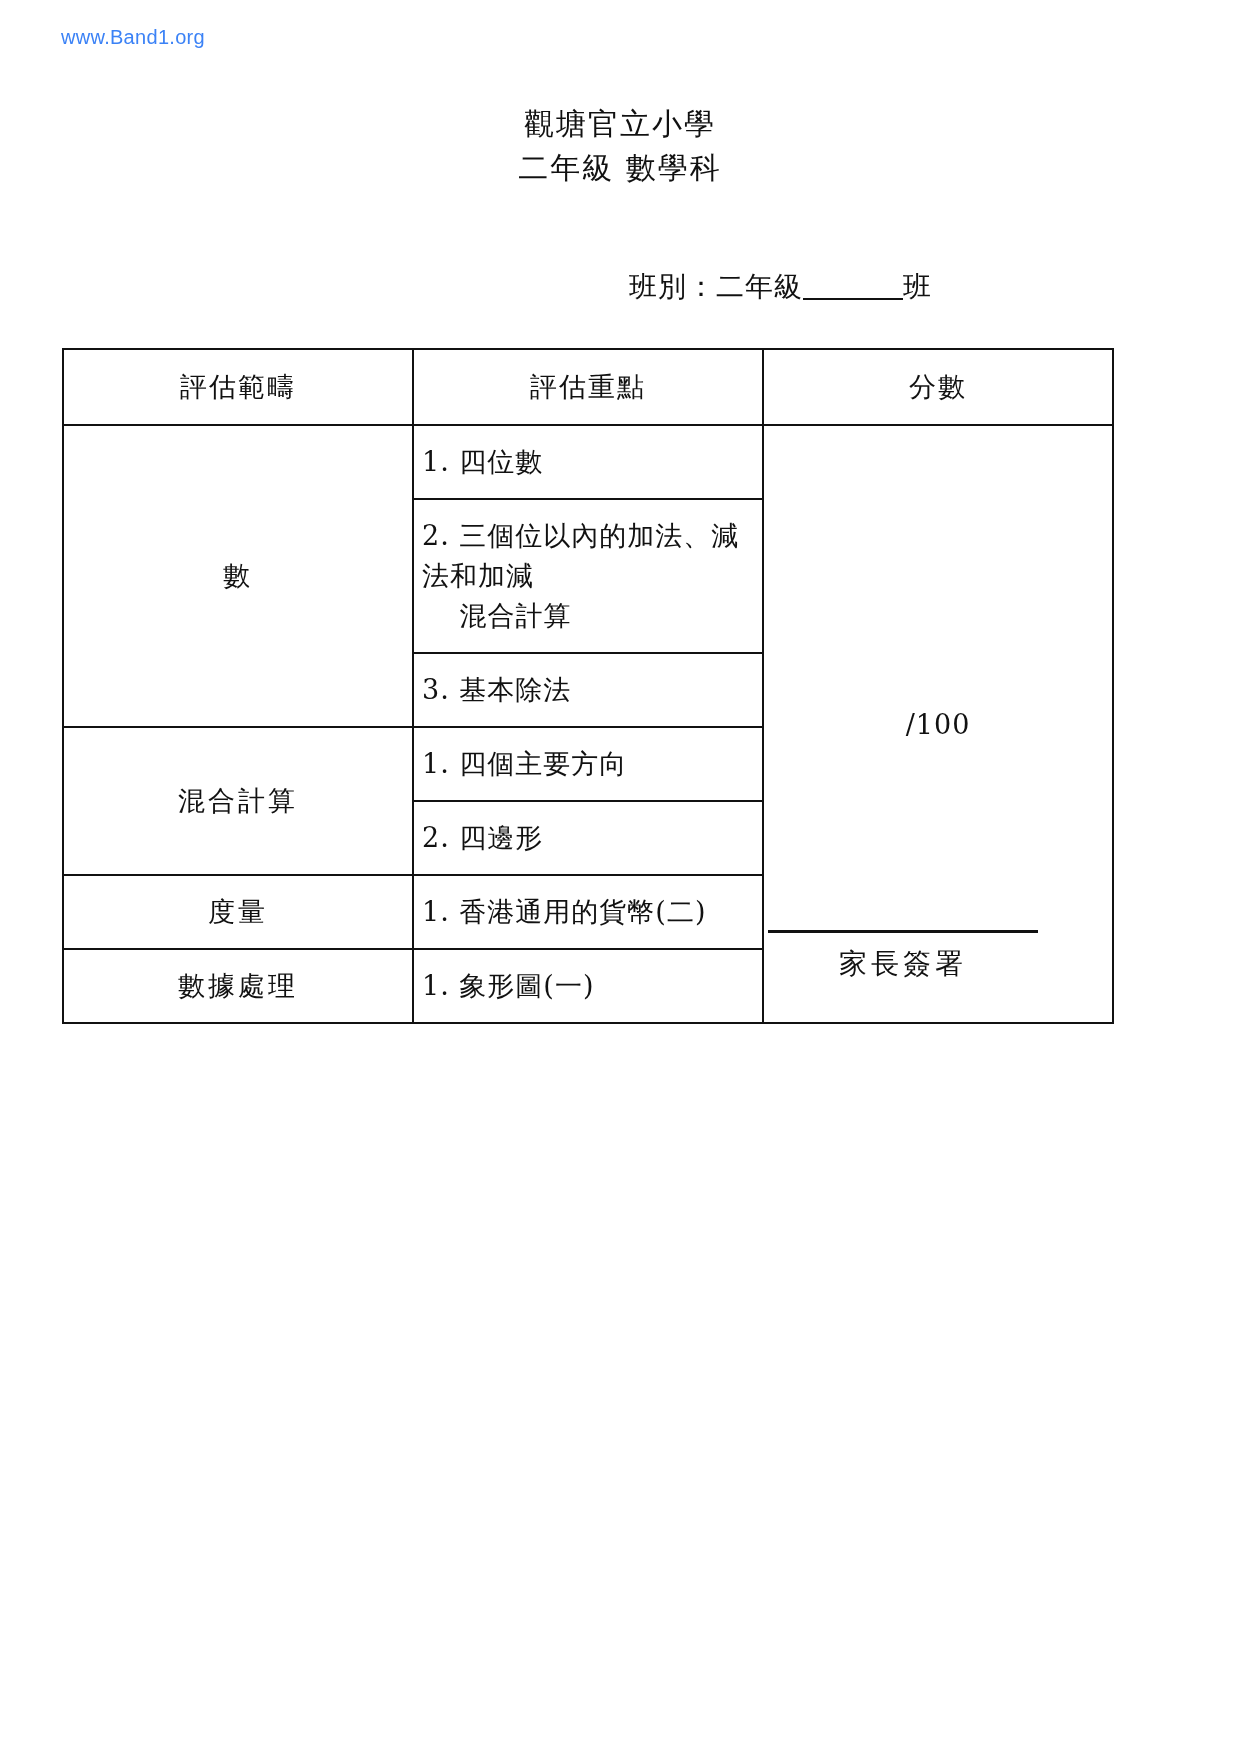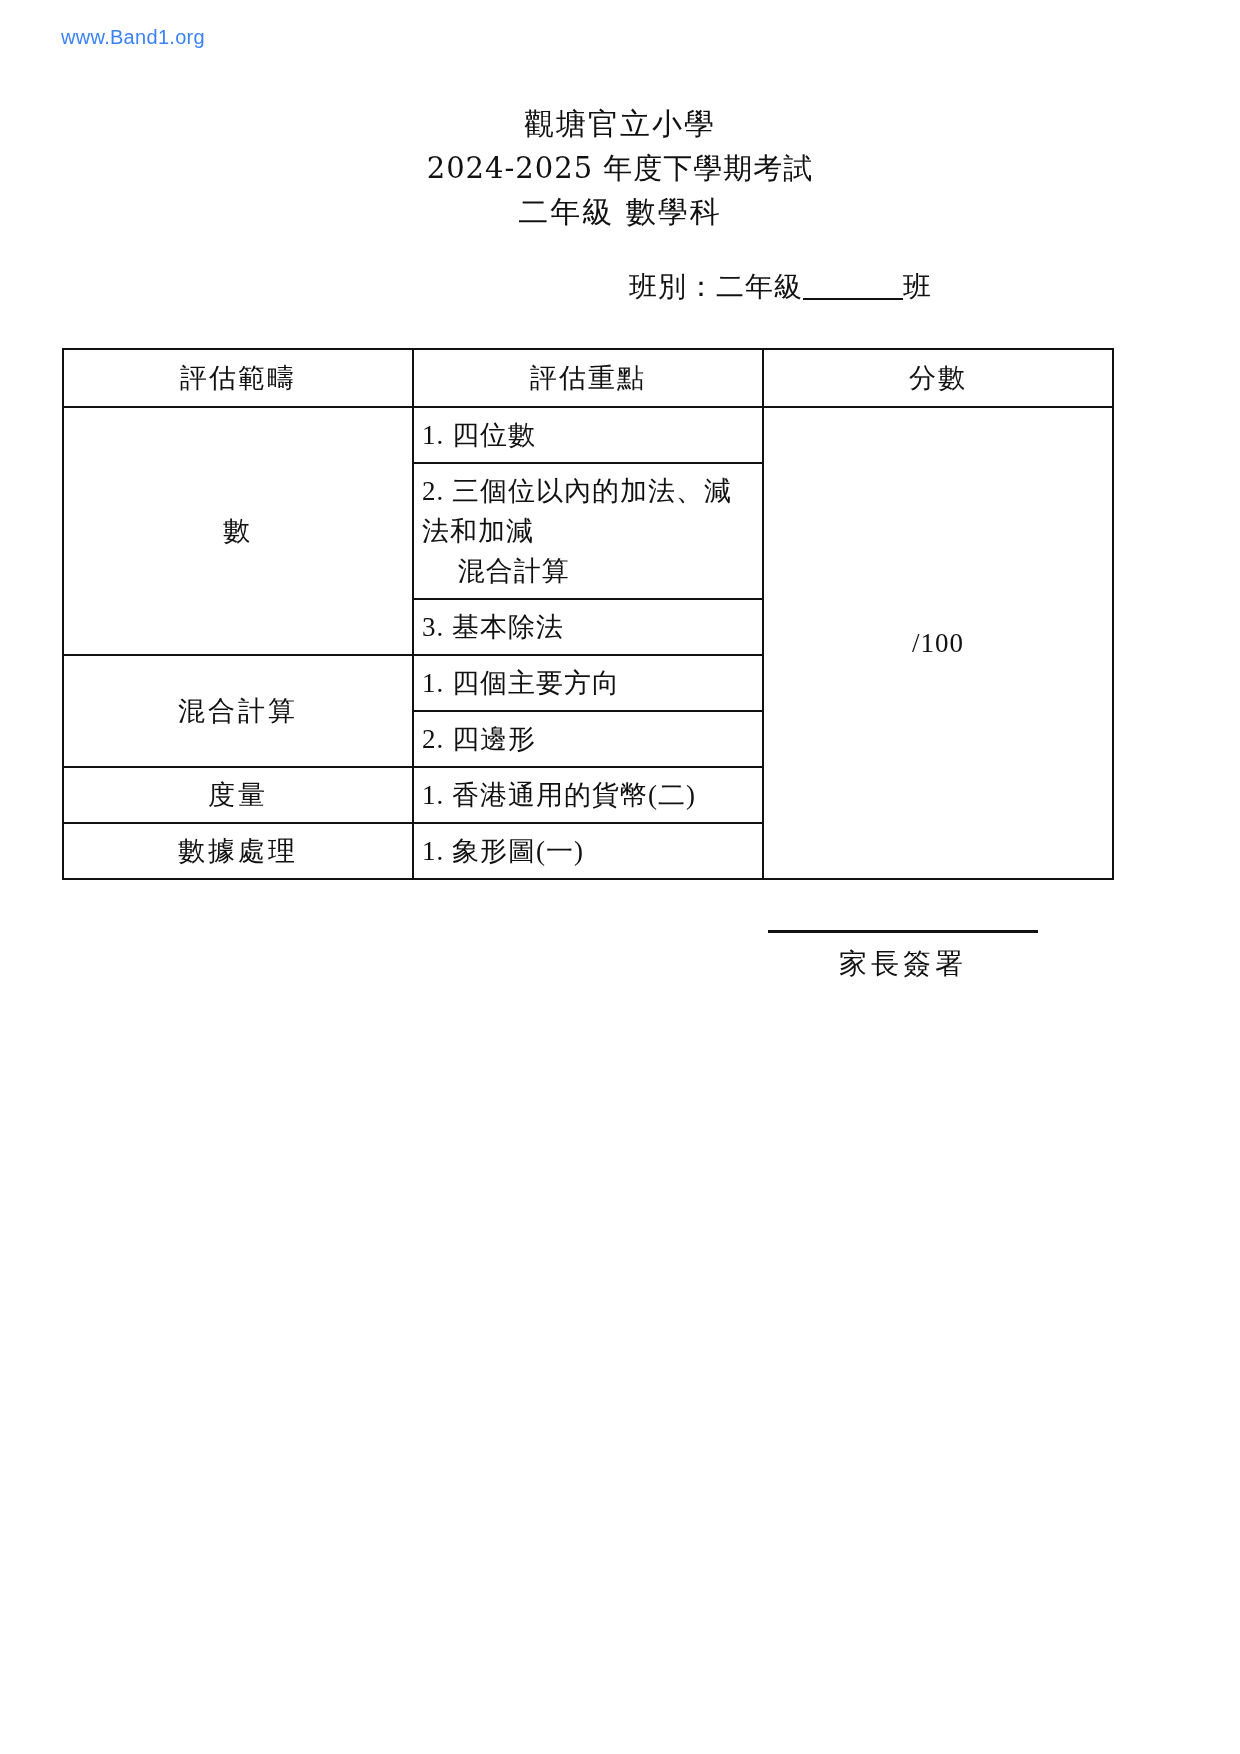--- a/index.html
+++ b/index.html
@@ -91,23 +91,22 @@
     border-collapse: collapse;
     width: 100%;
     table-layout: fixed;
     font-family: "DejaVu Serif", serif;
     color: #111;
   }
   table.sheet td, table.sheet th {
     border: 2px solid #111;
     font-weight: normal;
     font-size: 27px;
-    padding: 7px 8px;
+    padding: 16px 8px;
     vertical-align: middle;
-    font-family: Liberation Serif, serif;
   }
   table.sheet th {
     text-align: center;
     height: 42px;
     letter-spacing: 2px;
   }
   td.cat {
     text-align: center;
     letter-spacing: 3px;
     width: 196px;
@@ -153,21 +152,20 @@
     color: #111;
   }
 </style>
 </head>
 <body>
 
 <div class="watermark">www.Band1.org</div>
 
 <div class="header">
   <div class="line l1">觀塘官立小學</div>
-  <div class="line l2">2024-2025 年度下學期考試</div>
   <div class="line l3">二年級 數學科</div>
 </div>
 
 <div class="idrow">
   <div class="classfield">
     <span>班別：二年級</span><span class="underline small"></span><span>班</span>
   </div>
 </div>
 
 <div class="tablewrap">

